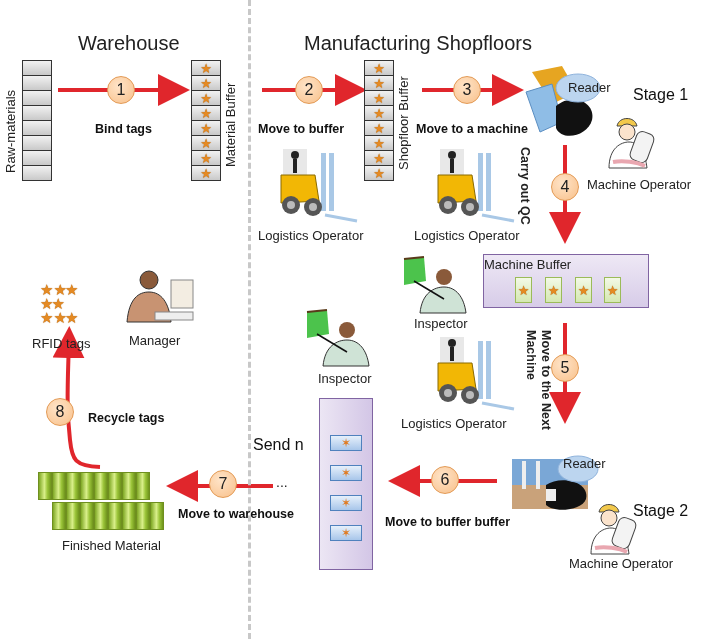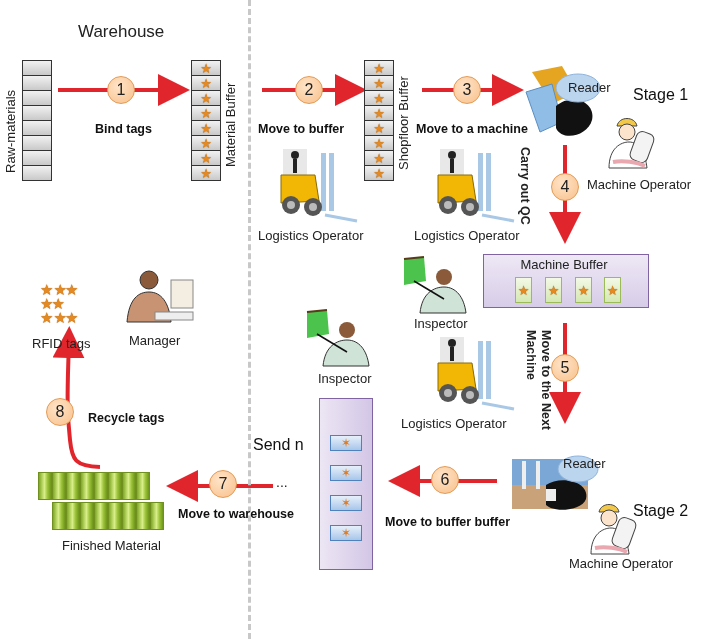--- a/index.html
+++ b/index.html
@@ -1,30 +1,30 @@
 <!DOCTYPE html>
 <html><head>
 <meta charset="utf-8">
 <style>
   html,body{margin:0;padding:0;background:#fff;}
   #canvas{position:relative;width:710px;height:639px;overflow:hidden;background:#fff;font-family:"Liberation Sans",sans-serif;color:#222;}
   .abs{position:absolute;}
-  .section-title{font-size:17px;color:#222;white-space:nowrap;}
+  .section-title{font-size:20px;color:#222;white-space:nowrap;margin-top:10px;}
   .lbl{font-size:13px;color:#222;white-space:nowrap;}
   .blbl{font-size:12.5px;font-weight:bold;color:#111;white-space:nowrap;}
   .stage{font-size:16px;color:#111;white-space:nowrap;}
   .vtext{writing-mode:vertical-rl;transform:rotate(180deg);white-space:nowrap;font-size:13px;}
   .vtext-down{writing-mode:vertical-rl;white-space:nowrap;font-size:12.5px;font-weight:bold;}
   .circle{position:absolute;width:28px;height:28px;border-radius:50%;background:radial-gradient(circle at 40% 35%,#ffe4c8,#f8c08a);border:1.5px solid #e39a55;font-size:16px;color:#222;display:flex;align-items:center;justify-content:center;box-sizing:border-box;}
   .divider{position:absolute;left:248px;top:0;width:0;height:639px;border-left:3px dashed #c8c8c8;}
   .stack{position:absolute;width:30px;display:flex;flex-direction:column;}
   .cell{height:14px;border:1px solid #333;border-top:none;background:linear-gradient(#f2f2f2,#c9c9c9);display:flex;align-items:center;justify-content:center;font-size:13px;color:#e58a23;line-height:1;}
   .cell:first-child{border-top:1px solid #333;}
   .mbuf{position:absolute;left:483px;top:254px;width:166px;height:54px;border:1.5px solid #8064a2;background:linear-gradient(#eee8f5,#d7cce8);box-sizing:border-box;}
-  .mbuf-title{position:absolute;left:0;right:4px;top:2px;text-align:center;font-size:13px;}
+  .mbuf-title{position:absolute;left:0;right:4px;top:2px;text-align:left;font-size:13px;}
   .slot{position:absolute;top:22px;width:15px;height:24px;background:linear-gradient(#f3f9e6,#d5e8b2);border:1px solid #9bbb59;display:flex;align-items:center;justify-content:center;font-size:13px;color:#e07a1f;}
   .vbuf{position:absolute;left:319px;top:398px;width:54px;height:172px;border:1.5px solid #8064a2;background:linear-gradient(90deg,#ece6f4,#d3c6e6);box-sizing:border-box;}
   .vslot{position:absolute;left:10px;width:30px;height:14px;background:linear-gradient(#e6f0fb,#a8c6ea);border:1px solid #4f81bd;display:flex;align-items:center;justify-content:center;font-size:12px;color:#e07a1f;}
   .fp{position:absolute;display:flex;}
   .fp span{width:14px;height:28px;border:1px solid #6f8f1f;background:linear-gradient(90deg,#7ea724,#d9ef8a 45%,#9cc53a 70%,#6f941c);box-sizing:border-box;}
   .star{color:#e58a23;text-shadow:0 0 1px #8a4a00;}
 </style>
 </head>
 <body>
 
@@ -42,20 +42,21 @@
     <line x1="565" y1="145" x2="565" y2="232" stroke="#e0262c" stroke-width="4" marker-end="url(#ah)"></line>
     <line x1="565" y1="323" x2="565" y2="412" stroke="#e0262c" stroke-width="4" marker-end="url(#ah)"></line>
     <line x1="497" y1="481" x2="400" y2="481" stroke="#e0262c" stroke-width="4" marker-end="url(#ah)"></line>
     <line x1="273" y1="486" x2="178" y2="486" stroke="#e0262c" stroke-width="4" marker-end="url(#ah)"></line>
     <path d="M100,467 C75,466 72,460 70,440 C66,405 68,380 69,338" fill="none" stroke="#e0262c" stroke-width="4" marker-end="url(#ah)"></path>
   </svg>
 
   <div class="divider"></div>
 
   <div class="abs section-title" style="left:78px;top:22px">Warehouse</div>
+  <div class="abs section-title" style="left:304px;top:22px">Manufacturing Shopfloors</div>
 
   <div class="stack" style="left:22px;top:60px">
     <div class="cell"></div>
       <div class="cell"></div>
       <div class="cell"></div>
       <div class="cell"></div>
     <div class="cell"></div>
       <div class="cell"></div>
       <div class="cell"></div>
       <div class="cell"></div>

